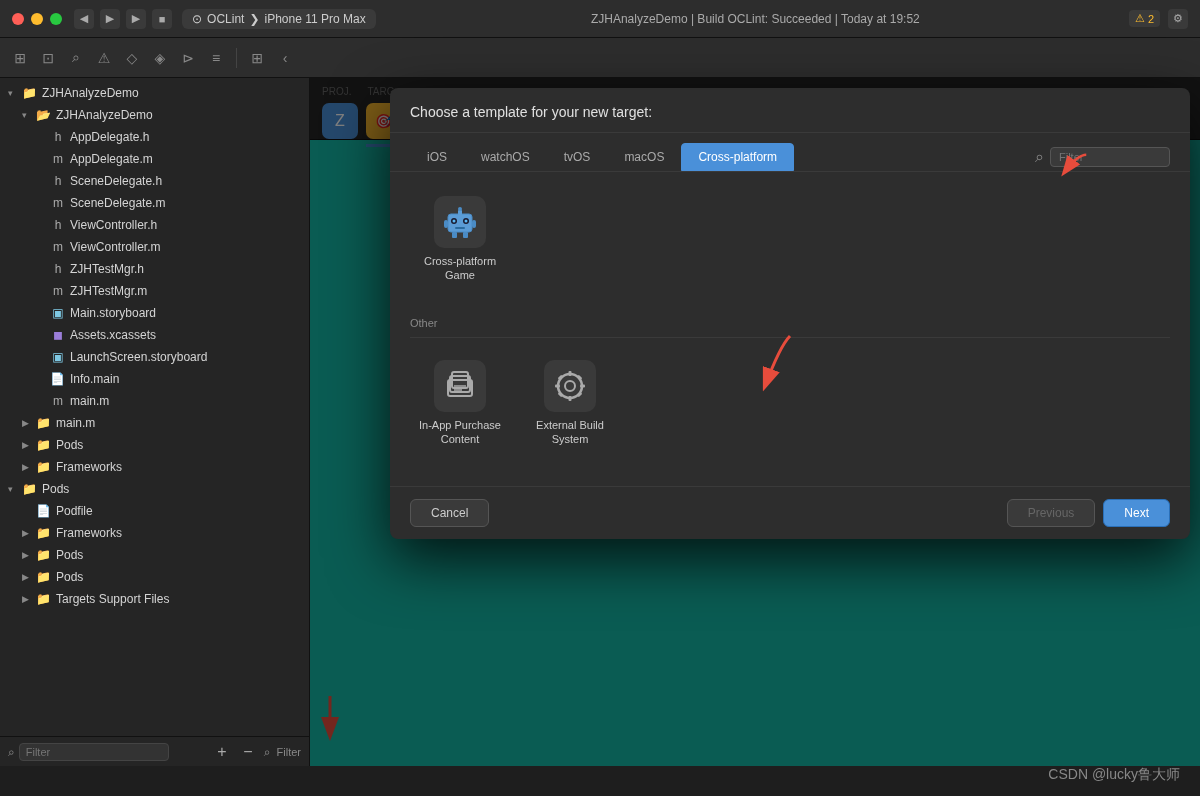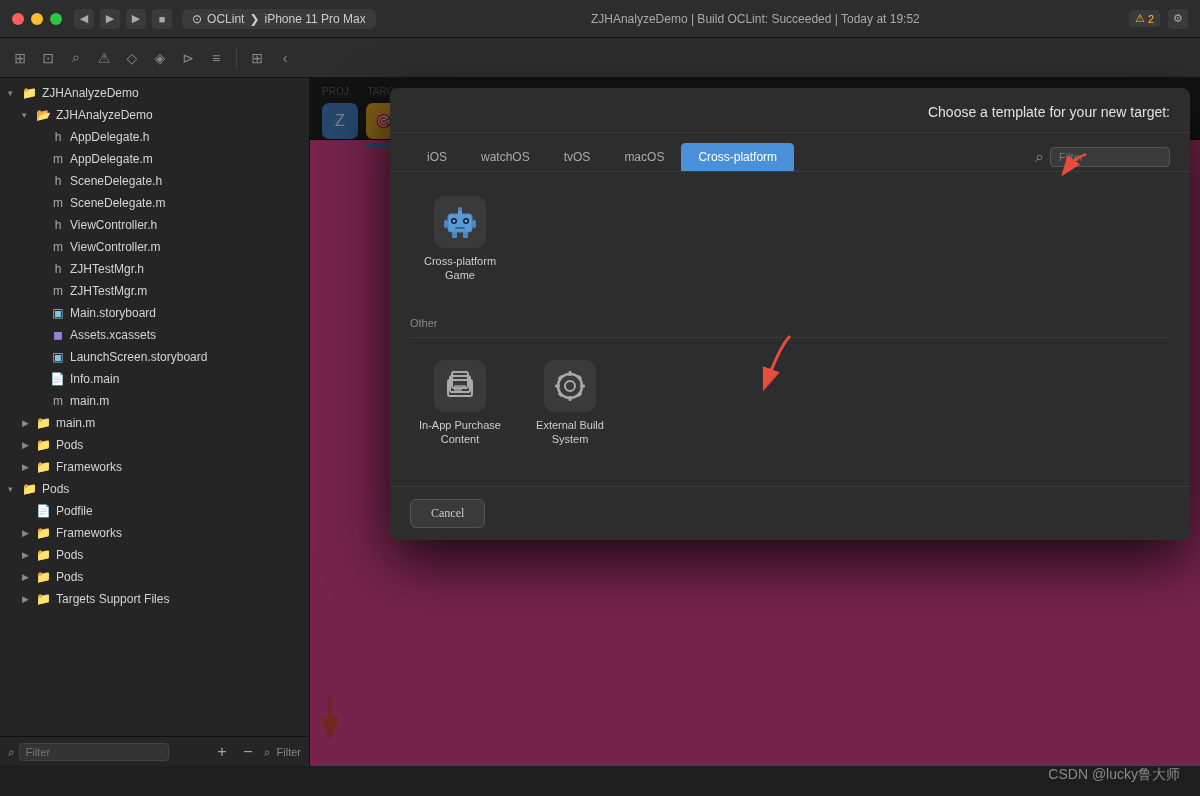--- a/index.html
+++ b/index.html
@@ -180,21 +180,21 @@
       border: none;
       color: #aaa;
       font-size: 16px;
       cursor: pointer;
       display: flex; align-items: center; justify-content: center;
     }
 
     
     .content-area {
       flex: 1;
-      background: #ec4899;
+      background: #14b8a6;
       position: relative;
       display: flex;
       flex-direction: column;
     }
 
     
     .dialog-overlay {
       position: absolute;
       top: 0; left: 0; right: 0; bottom: 0;
       background: rgba(0,0,0,0.5);
@@ -209,21 +209,20 @@
       border-radius: 8px;
       box-shadow: 0 20px 60px rgba(0,0,0,0.8);
       margin: 10px 10px 0 0;
       overflow: hidden;
     }
     .dialog-title {
       padding: 16px 20px 12px;
       font-size: 14px;
       color: #e0e0e0;
       border-bottom: 1px solid #3a3a3a;
-      text-align: right;
     }
 
     
     .platform-tabs {
       display: flex;
       align-items: flex-end;
       padding: 10px 20px 0;
       gap: 0;
       border-bottom: 1px solid #3a3a3a;
     }
@@ -315,21 +314,20 @@
       border-top: 1px solid #3a3a3a;
     }
     .btn-cancel {
       background: #3a3a3a;
       border: 1px solid #555;
       border-radius: 6px;
       color: #ccc;
       font-size: 12px;
       padding: 6px 20px;
       cursor: pointer;
-      font-family: Liberation Serif, serif;
     }
     .dialog-nav-btns {
       display: flex;
       gap: 8px;
     }
     .btn-prev {
       background: #3a3a3a;
       border: 1px solid #555;
       border-radius: 6px;
       color: #666;
@@ -645,20 +643,24 @@
                   <rect x="28" y="26" width="3" height="5" rx="1" fill="#aaa" transform="rotate(45 29.5 28.5)"></rect>
                 </svg>
               </div>
               <div class="template-label">External Build<br>System</div>
             </div>
           </div>
         </div>
 
         <div class="dialog-footer">
           <button class="btn-cancel">Cancel</button>
+          <div class="dialog-nav-btns">
+            <button class="btn-prev">Previous</button>
+            <button class="btn-next">Next</button>
+          </div>
         </div>
       </div>
     </div>
 
     <svg class="arrow-1" viewBox="0 0 80 80" xmlns="http://www.w3.org/2000/svg" style="position:absolute;top:68px;right:95px;width:90px;height:70px;pointer-events:none;z-index:200;">
       <defs>
         <marker id="arrowhead1" markerWidth="8" markerHeight="6" refX="6" refY="3" orient="auto">
           <polygon points="0 0, 8 3, 0 6" fill="#e74c3c"></polygon>
         </marker>
       </defs>

